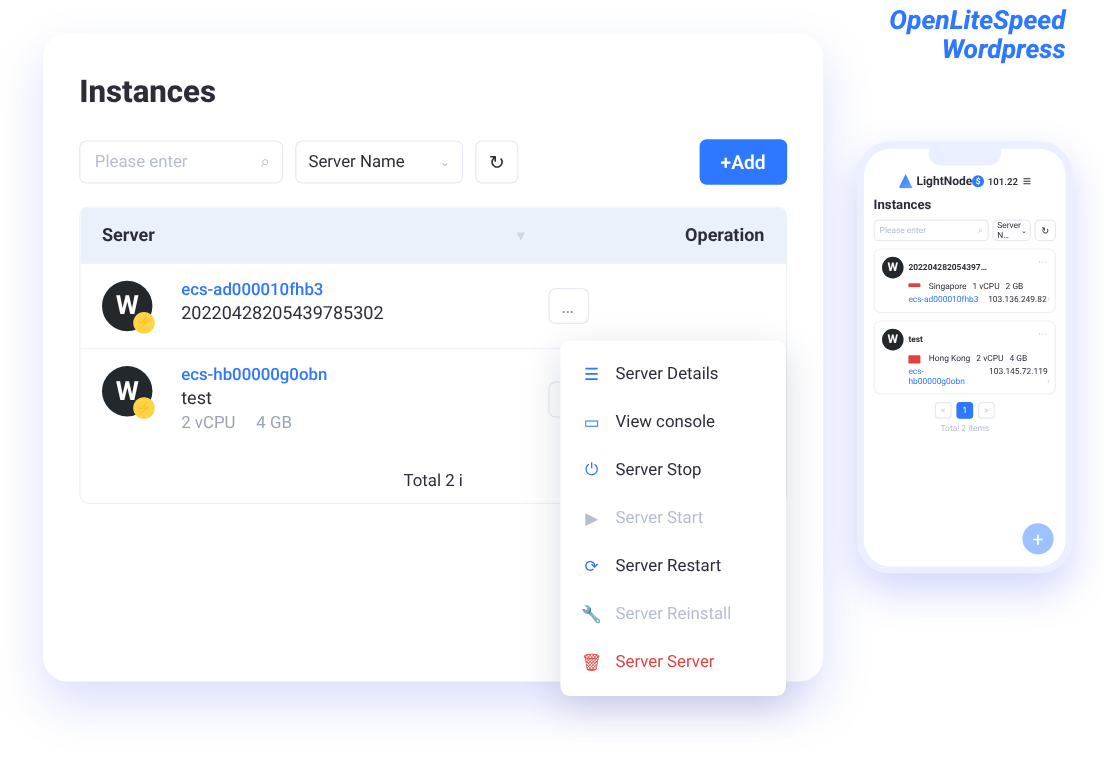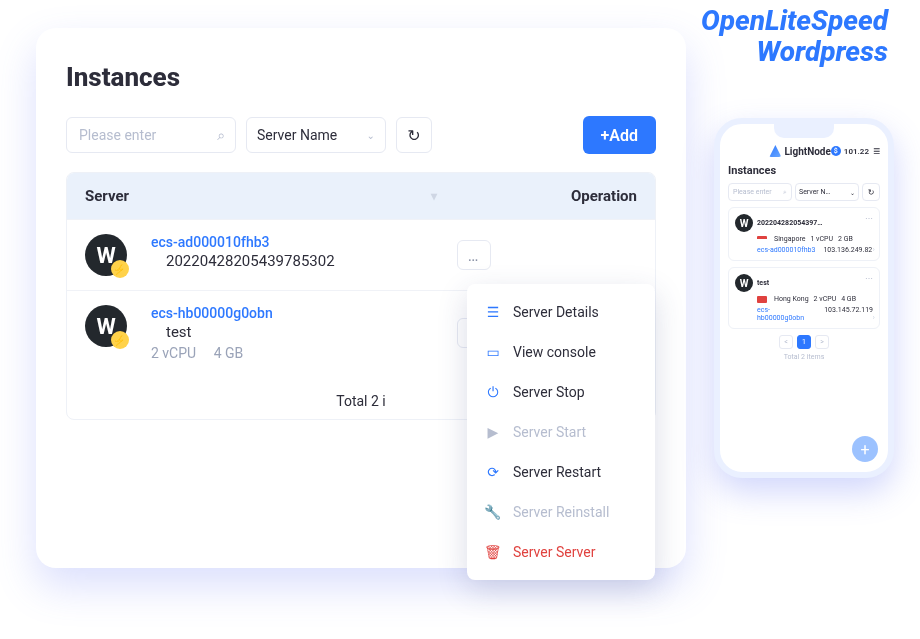--- a/index.html
+++ b/index.html
@@ -1,17 +1,17 @@
 <!DOCTYPE html>
 <html><head>
 <meta charset="utf-8">
 <style>
   * { box-sizing: border-box; font-family: -apple-system, BlinkMacSystemFont, "Segoe UI", Roboto, Helvetica, Arial, sans-serif; }
   body { margin:0; padding:20px; background:#fff; width:920px; height:639px; position:relative; }
-  .watermark { position:absolute; top:6px; right:32px; text-align:right; color:#2d78ff; font-weight:800; font-size:28px; font-style:italic; line-height:1.1; }
+  .watermark { position:absolute; top:6px; right:32px; text-align:right; color:#2d78ff; font-weight:800; font-size:22px; font-style:italic; line-height:1.1; }
   .panel { position:absolute; top:28px; left:36px; width:650px; height:540px; background:#fff; border-radius:20px; box-shadow:0 18px 40px rgba(92,110,245,0.22); padding:30px 0 0 0; }
   .panel-inner { padding:0 30px; }
   h1.title { font-size:26px; font-weight:800; color:#2d2d3a; margin:4px 0 24px 0; }
   .toolbar { display:flex; align-items:center; gap:10px; margin-bottom:18px; }
   .search-box { position:relative; display:flex; align-items:center; border:1px solid #e6e9f2; border-radius:6px; background:#fff; height:36px; width:170px; padding:0 10px; color:#b6bdcf; }
   .search-box input { border:none; outline:none; width:100%; font-size:14px; color:#333; background:transparent; }
   .search-box input::placeholder { color:#b6bdcf; }
   .search-icon { font-size:14px; color:#b6bdcf; }
   .select-box { display:flex; align-items:center; gap:24px; border:1px solid #e6e9f2; border-radius:6px; height:36px; padding:0 10px; width:140px; font-size:14px; color:#2d2d3a; justify-content:space-between; background:#fff; }
   .chev { font-size:10px; color:#b6bdcf; }
@@ -21,47 +21,47 @@
   .table { border:1px solid #eef1f7; border-radius:8px; overflow:hidden; }
   .thead { display:flex; background:#eaf1fb; padding:14px 18px; font-weight:700; color:#2d2d3a; font-size:15px; align-items:center; }
   .col-server { flex:1; display:flex; align-items:center; gap:10px; }
   .col-op { width:180px;text-align:right; }
   .funnel { color:#cfd6e4; font-size:12px; }
   .trow { display:flex; padding:14px 18px; align-items:center; border-top:1px solid #f0f2f7; }
   .wp-badge { position:relative; width:42px; height:42px; border-radius:50%; background:#23282d; color:#fff; display:flex; align-items:center; justify-content:center; font-size:22px; font-weight:bold; margin-right:14px; flex-shrink:0; }
   .wp-bolt { position:absolute; bottom:-2px; right:-2px; width:18px; height:18px; background:#ffd24a; border-radius:50%; display:flex; align-items:center; justify-content:center; font-size:10px; color:#333; }
   .srv-info { display:flex; flex-direction:column; }
   .srv-link { color:#2d78ff; font-size:14px; font-weight:500; text-decoration:none; margin-bottom:2px; }
-  .srv-name { color:#2d2d3a; font-size:15px; margin-bottom:4px;margin-left:15px; }
+  .srv-name { color:#2d2d3a; font-size:15px; margin-bottom:4px; }
   .srv-spec { color:#9aa3b8; font-size:14px; }
   .srv-spec span { margin-right:14px; }
   .op-cell { width:180px; position:relative; }
   .more-btn { width:34px; height:30px; border:1px solid #e6e9f2; border-radius:6px; background:#fff; display:flex; align-items:center; justify-content:center; color:#8b93a7; cursor:pointer; letter-spacing:2px; }
   .footer { text-align:center; padding:18px 0 10px 0; font-size:14px; color:#2d2d3a; }
   .dropdown { position:absolute; top:284px; left:467px; width:188px; background:#fff; border-radius:8px; box-shadow:0 10px 30px rgba(50,60,120,0.18); padding:8px 0; z-index:50; }
   .ditem { display:flex; align-items:center; gap:10px; padding:10px 16px; font-size:14px; color:#2d2d3a; cursor:pointer; }
   .ditem.disabled { color:#b6bdcf; cursor:default; }
   .ditem.danger { color:#e0423f; }
   .dicon { width:20px; height:20px; display:flex; align-items:center; justify-content:center; font-size:14px; }
   .dicon.blue { color:#2d78ff; }
   .dicon.grey { color:#b6bdcf; }
   .dicon.red { color:#e0423f; }
   
   .phone { position:absolute; top:118px; right:26px; width:180px; height:360px; border-radius:28px; background:#fff; box-shadow:0 14px 32px rgba(92,110,245,0.28); border:6px solid #eaf0ff; padding:10px 8px 8px 8px; }
   .notch { width:60px; height:14px; background:#eaf0ff; border-radius:0 0 10px 10px; margin:-10px auto 6px auto; }
-  .phone-header { display:flex; align-items:center; justify-content:flex-end; font-size:10px; margin-bottom:6px; }
+  .phone-header { display:flex; align-items:center; justify-content:center; font-size:10px; margin-bottom:6px; }
   .phone-logo { display:flex; align-items:center; gap:3px; font-weight:700; color:#2d2d3a; font-size:10px; }
   .phone-logo .mark { width:12px; height:12px; background:linear-gradient(135deg,#2d78ff,#6aa8ff); clip-path:polygon(50% 0,100% 100%,0 100%); border-radius:2px; }
   .phone-bal { display:flex; align-items:center; gap:3px; font-size:8px; color:#2d2d3a; font-weight:600; }
   .phone-bal .coin { width:10px;height:10px;background:#2d78ff;border-radius:50%;color:#fff;display:flex;align-items:center;justify-content:center;font-size:7px;}
   .phone-menu { font-size:12px; color:#2d2d3a; margin-left:4px; }
   .phone-title { font-size:11px; font-weight:700; margin:2px 0 6px 0; color:#2d2d3a;}
   .phone-toolbar { display:flex; gap:3px; margin-bottom:6px; }
   .phone-search { flex:1; border:1px solid #e6e9f2; border-radius:4px; height:18px; font-size:7px; color:#b6bdcf; display:flex; align-items:center; padding:0 4px; justify-content:space-between;}
-  .phone-select { width:64px; border:1px solid #e6e9f2; border-radius:4px; height:18px; font-size:7px; color:#2d2d3a; display:flex; align-items:center; justify-content:space-between; padding:0 3px;}
+  .phone-select { width:32px; border:1px solid #e6e9f2; border-radius:4px; height:18px; font-size:7px; color:#2d2d3a; display:flex; align-items:center; justify-content:space-between; padding:0 3px;}
   .phone-refresh { width:18px; height:18px; border:1px solid #e6e9f2; border-radius:4px; display:flex;align-items:center;justify-content:center;font-size:8px;color:#2d2d3a;}
   .phone-card { border:1px solid #eef1f7; border-radius:6px; padding:6px; margin-bottom:6px; font-size:7px; color:#2d2d3a; position:relative;}
   .phone-card .rowt{display:flex;align-items:center;gap:4px;}
   .phone-wp { width:18px;height:18px;border-radius:50%;background:#23282d;color:#fff;display:flex;align-items:center;justify-content:center;font-size:10px;font-weight:bold;flex-shrink:0;}
   .phone-more { position:absolute;top:6px;right:6px;font-size:8px;color:#b6bdcf;}
   .phone-carrot { position:absolute;bottom:6px;right:4px;font-size:8px;color:#cfd6e4;}
   .flag { display:inline-block; width:10px; height:7px; background:#e0423f; border-radius:1px; margin-right:2px;}
   .flag.sg { background:linear-gradient(#e0423f 50%, #fff 50%);}
   .flag.hk { background:#e0423f;}
   .phone-link { color:#2d78ff; font-size:7px;}

